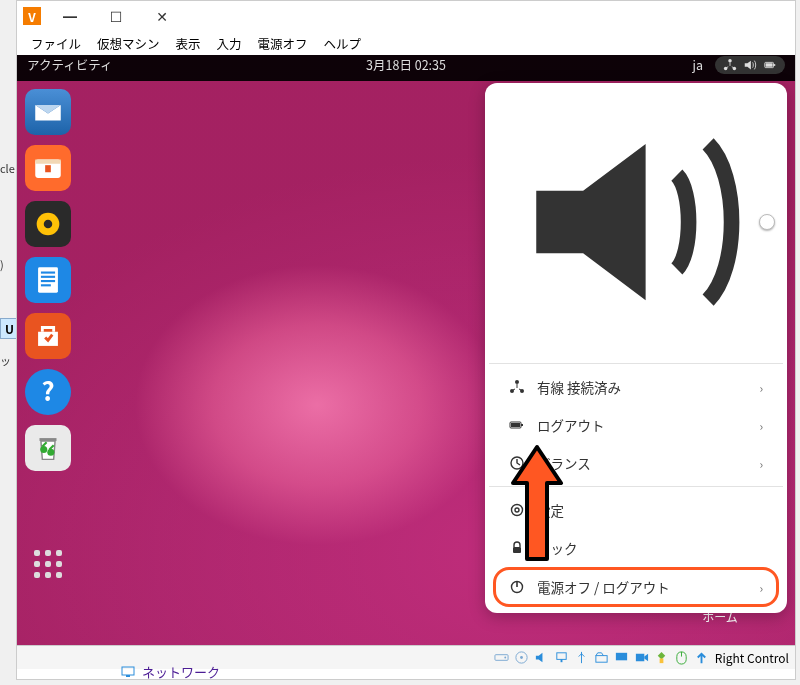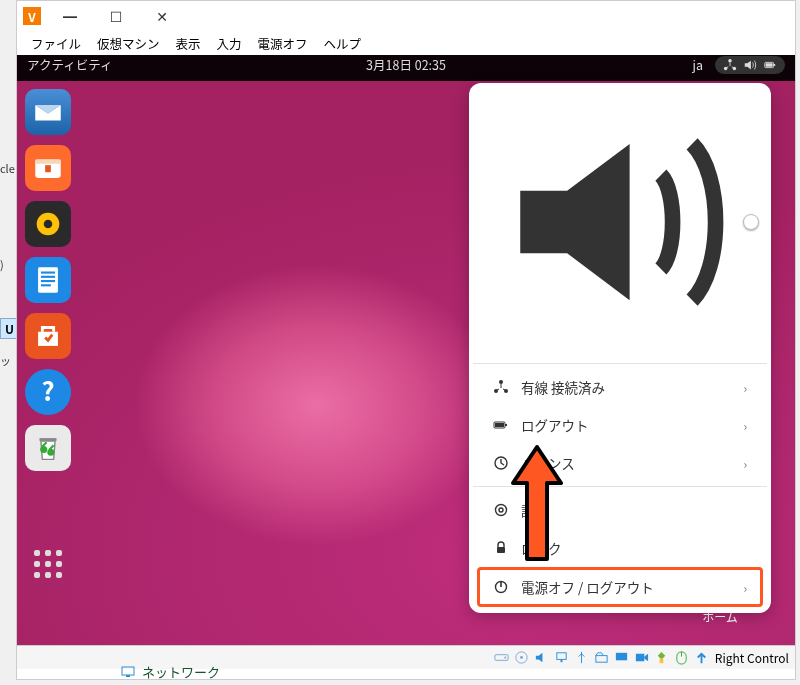--- a/index.html
+++ b/index.html
@@ -125,21 +125,21 @@
     display:flex;align-items:center;justify-content:center;
   }
   .desktop-icon .folder::before{
     content:"";
     position:absolute;top:-6px;left:4px;
     width:20px;height:8px;background:#7a7a7a;border-radius:3px 3px 0 0;
   }
   
   .sysmenu {
     position:absolute;
-    right:24px; top:28px;
+    right:8px; top:28px;
     width:302px;
     background:#fff;
     border-radius:12px;
     box-shadow:0 4px 16px rgba(0,0,0,.25);
     padding:14px 4px 6px;
     color:#333;
     font-size:13.5px;
   }
   .vol-row {
     display:flex; align-items:center; gap:12px;
@@ -153,21 +153,21 @@
   .sysmenu hr { border:none;border-top:1px solid #e2e2e2;margin:4px 0;}
   .sys-row {
     display:flex; align-items:center;
     padding:9px 16px;
     gap:12px;
     border-radius:6px;
     margin:0 4px;
   }
   .sys-row.hl {
     border:3px solid #ff5722;
-    border-radius:4px;
+    border-radius:16px;
     margin:0 4px;
     padding:7px 13px;
   }
   .sys-row .chevron { margin-left:auto; color:#777;font-size:12px;}
   .sys-row svg { width:16px;height:16px;flex-shrink:0; }
   
   .annot-arrow {
     position:absolute;
     left:492px; top:388px;
     width:56px;height:120px;
@@ -196,21 +196,21 @@
   .left-tab {
     position:absolute;left:0;top:318px;
     background:#cde9ff;border:1px solid #8ac;
     font-size:12px;font-weight:bold;
     padding:1px 4px;
     display:flex;align-items:center;gap:3px;
   }
   .bottom-row {
     position:absolute; left:120px; bottom:4px;
     display:flex; align-items:center; gap:6px;
-    font-size:13px;color:#14532d;text-align:center;
+    font-size:13px;color:#4c1d95;text-align:center;
   }
 </style>
 </head>
 <body>
 
 <div class="left-peek">
   <div>cle</div>
   <div>)</div>
   <div>ッ</div>
 </div>

